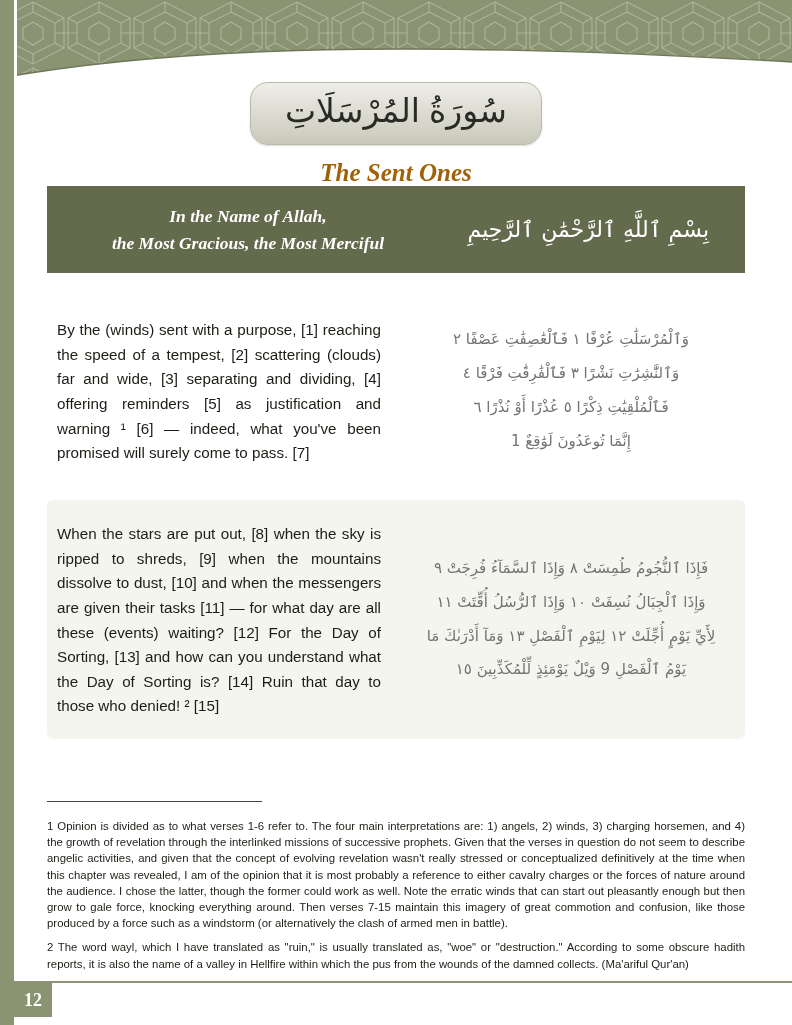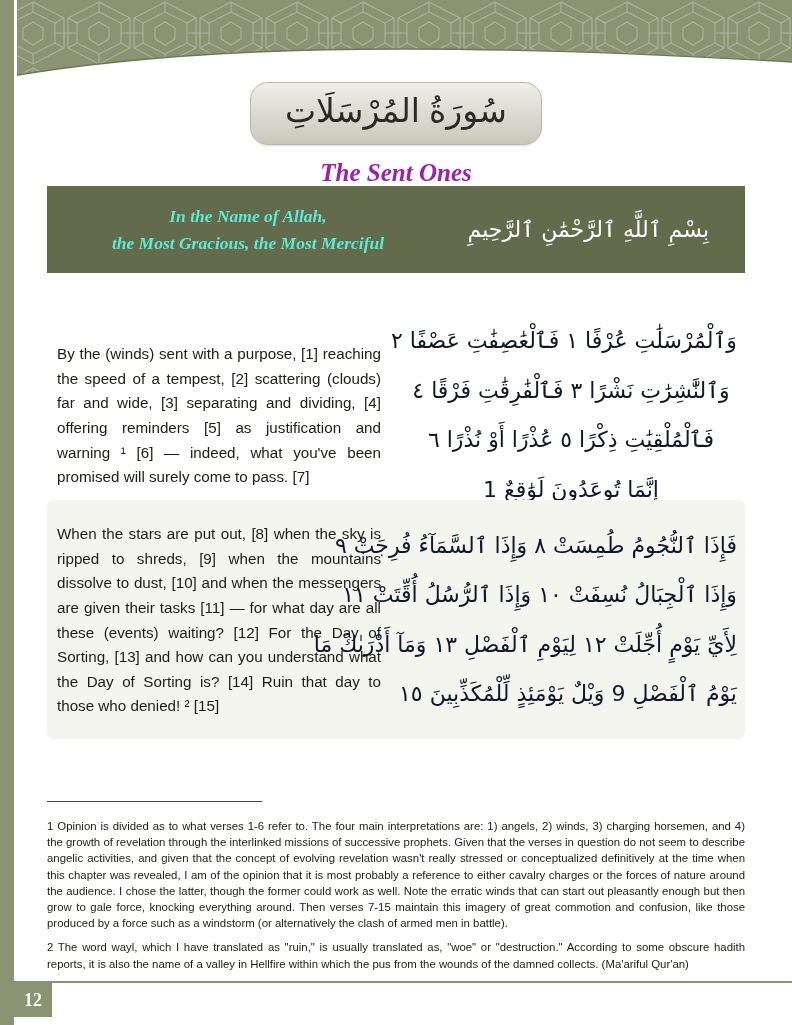--- a/index.html
+++ b/index.html
@@ -81,39 +81,39 @@
     line-height: 1.35;
     color: #2a2a24;
     direction: rtl;
   }
   .surah-english {
     margin-top: 14px;
     font-family: "Liberation Serif", serif;
     font-style: italic;
     font-weight: bold;
     font-size: 25px;
-    color: #a21caf;
+    color: #a16207;
   }
 
   
   .basmala {
     position: absolute;
     top: 186px;
     left: 47px;
     width: 698px;
     height: 87px;
     background: #636b4c;
     display: flex;
     align-items: center;
     justify-content: space-between;
     box-sizing: border-box;
     padding: 0 30px 0 36px;
   }
   .basmala-en {
-    color: #5eead4;
+    color: #ffffff;
     font-family: "Liberation Serif", serif;
     font-style: italic;
     font-weight: bold;
     font-size: 17.5px;
     line-height: 1.5;
     text-align: center;
     flex: 0 0 auto;
     width: 330px;
   }
   .basmala-ar {
@@ -145,23 +145,23 @@
     color: #1d1d17;
     text-align: justify;
     text-justify: inter-word;
   }
   .block-ar {
     width: 350px;
     box-sizing: border-box;
     padding: 20px 8px 20px 10px;
     direction: rtl;
     font-family: "DejaVu Sans", sans-serif;
-    font-size: 22px;
+    font-size: 15px;
     line-height: 2.25;
-    color: #0f172a;
+    color: #737373;
     text-align: center;
   }
   .block-ar .ayah-line { display: block; white-space: nowrap; }
 
   #block1 { top: 296px; }
   #block2 { top: 500px; }
 
   
   .footnote-rule {
     position: absolute;

